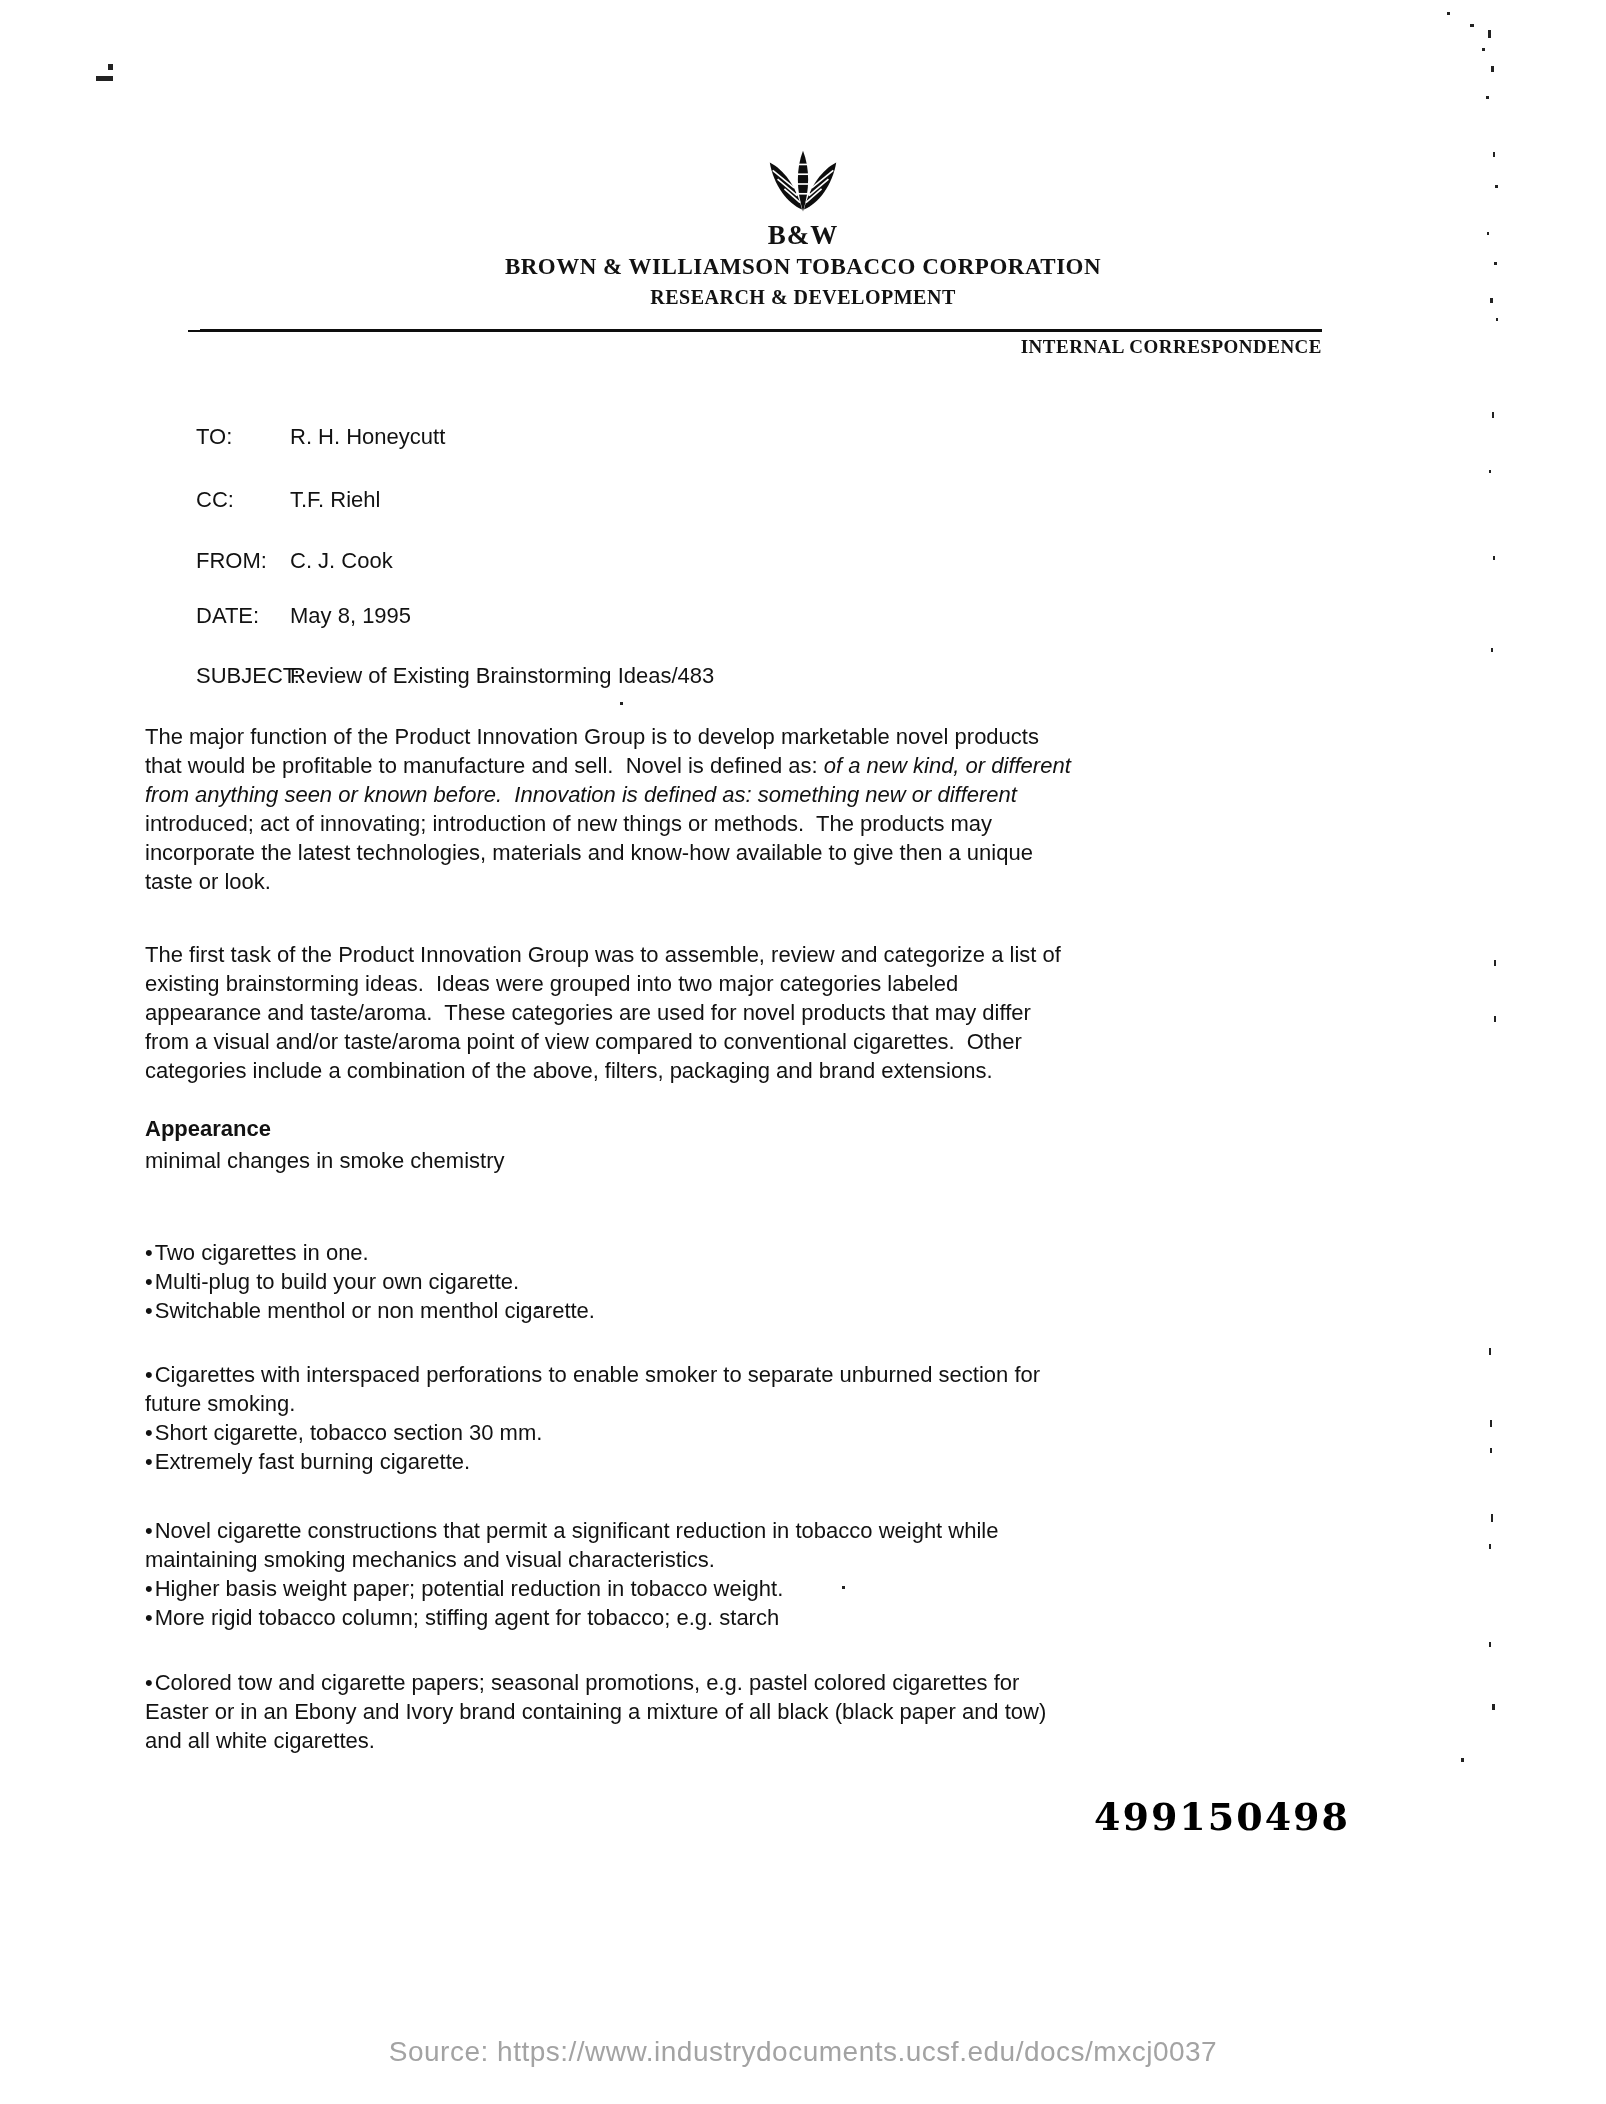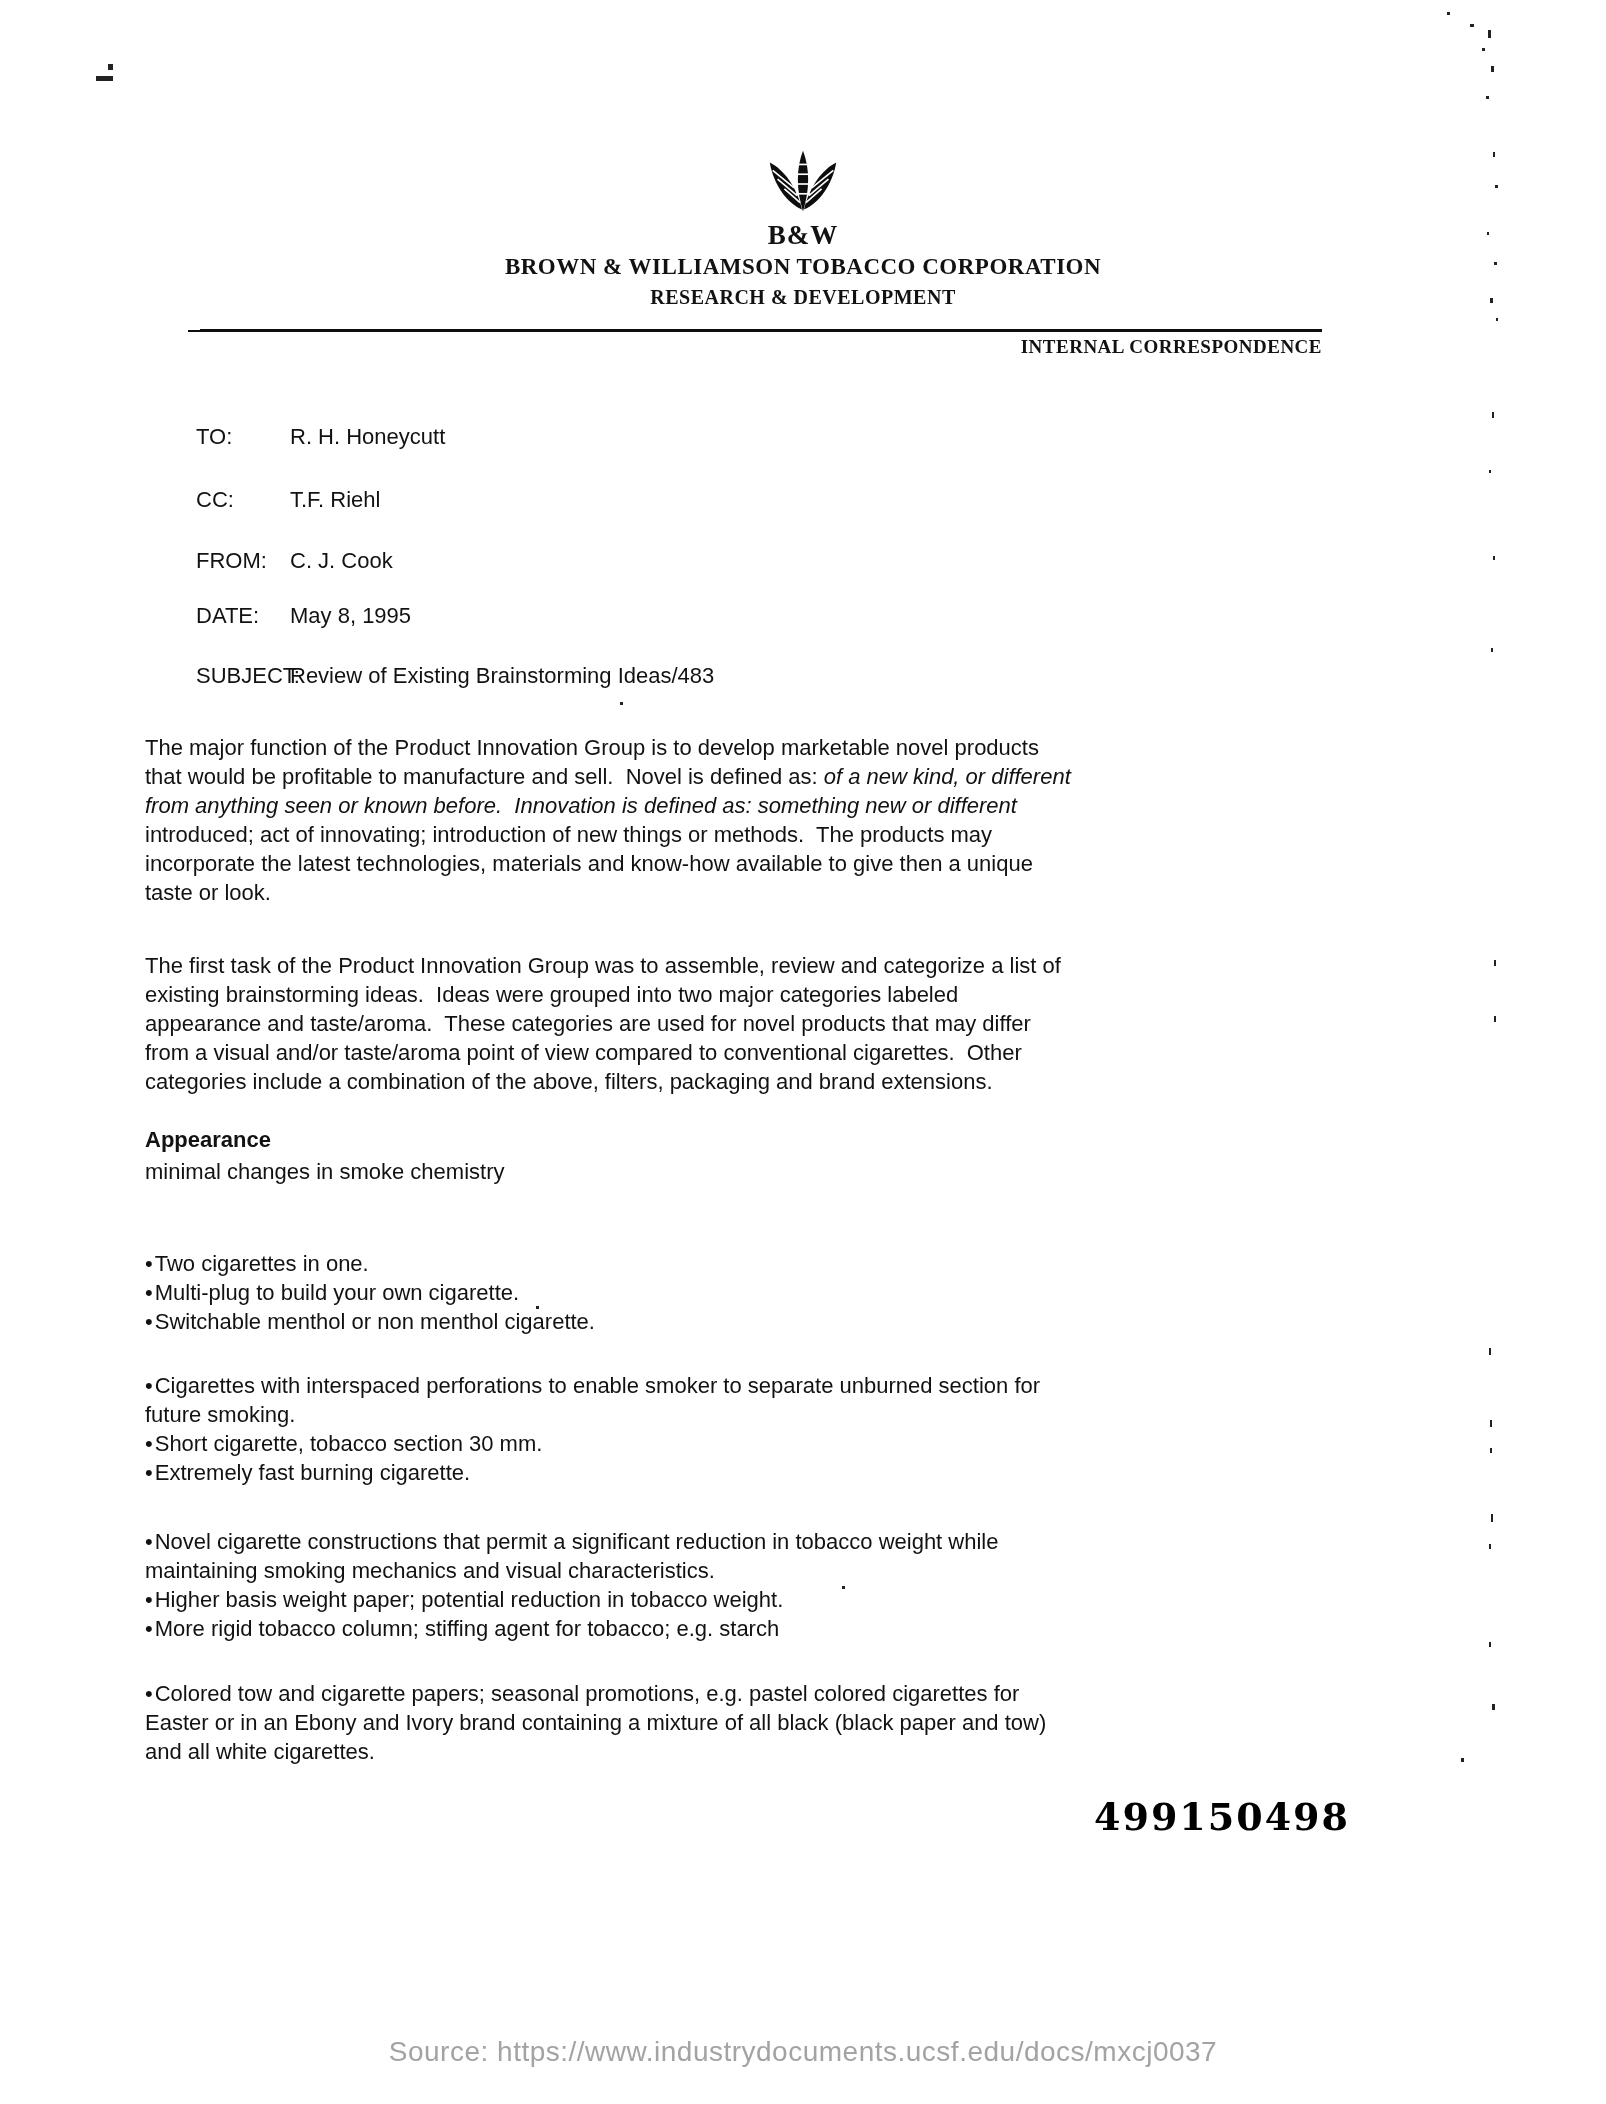--- a/index.html
+++ b/index.html
@@ -23,21 +23,21 @@
   .corr{left:0;top:336px;width:1322px;text-align:right;font-size:19px;font-weight:bold;letter-spacing:.5px;}
 
   
   .memo-row{left:196px;width:1100px;}
   .memo-label{display:inline-block;width:94px;font-size:22px;}
   .memo-value{font-size:22px;}
   .val-col{position:absolute;left:94px;top:0;white-space:pre;}
   .memo-row{position:absolute;}
 
   
-  .textblock{left:145px;margin-top:11px;}
+  .textblock{left:145px;}
   .bullet::before{content:"\2022";margin-right:2px;}
   .heading{font-size:22px;font-weight:bold;line-height:29px;}
 
   .bates{left:1094px;top:1782px;font-family:"DejaVu Serif","Liberation Serif",serif;
          font-weight:bold;font-size:38px;letter-spacing:2px;color:#000;margin-top:12px;}
   .source{left:0;right:0;top:2036px;text-align:center;font-size:28px;color:#a3a3a3;letter-spacing:.5px;}
 
   
   .art{position:absolute;background:#222;}
 </style>

